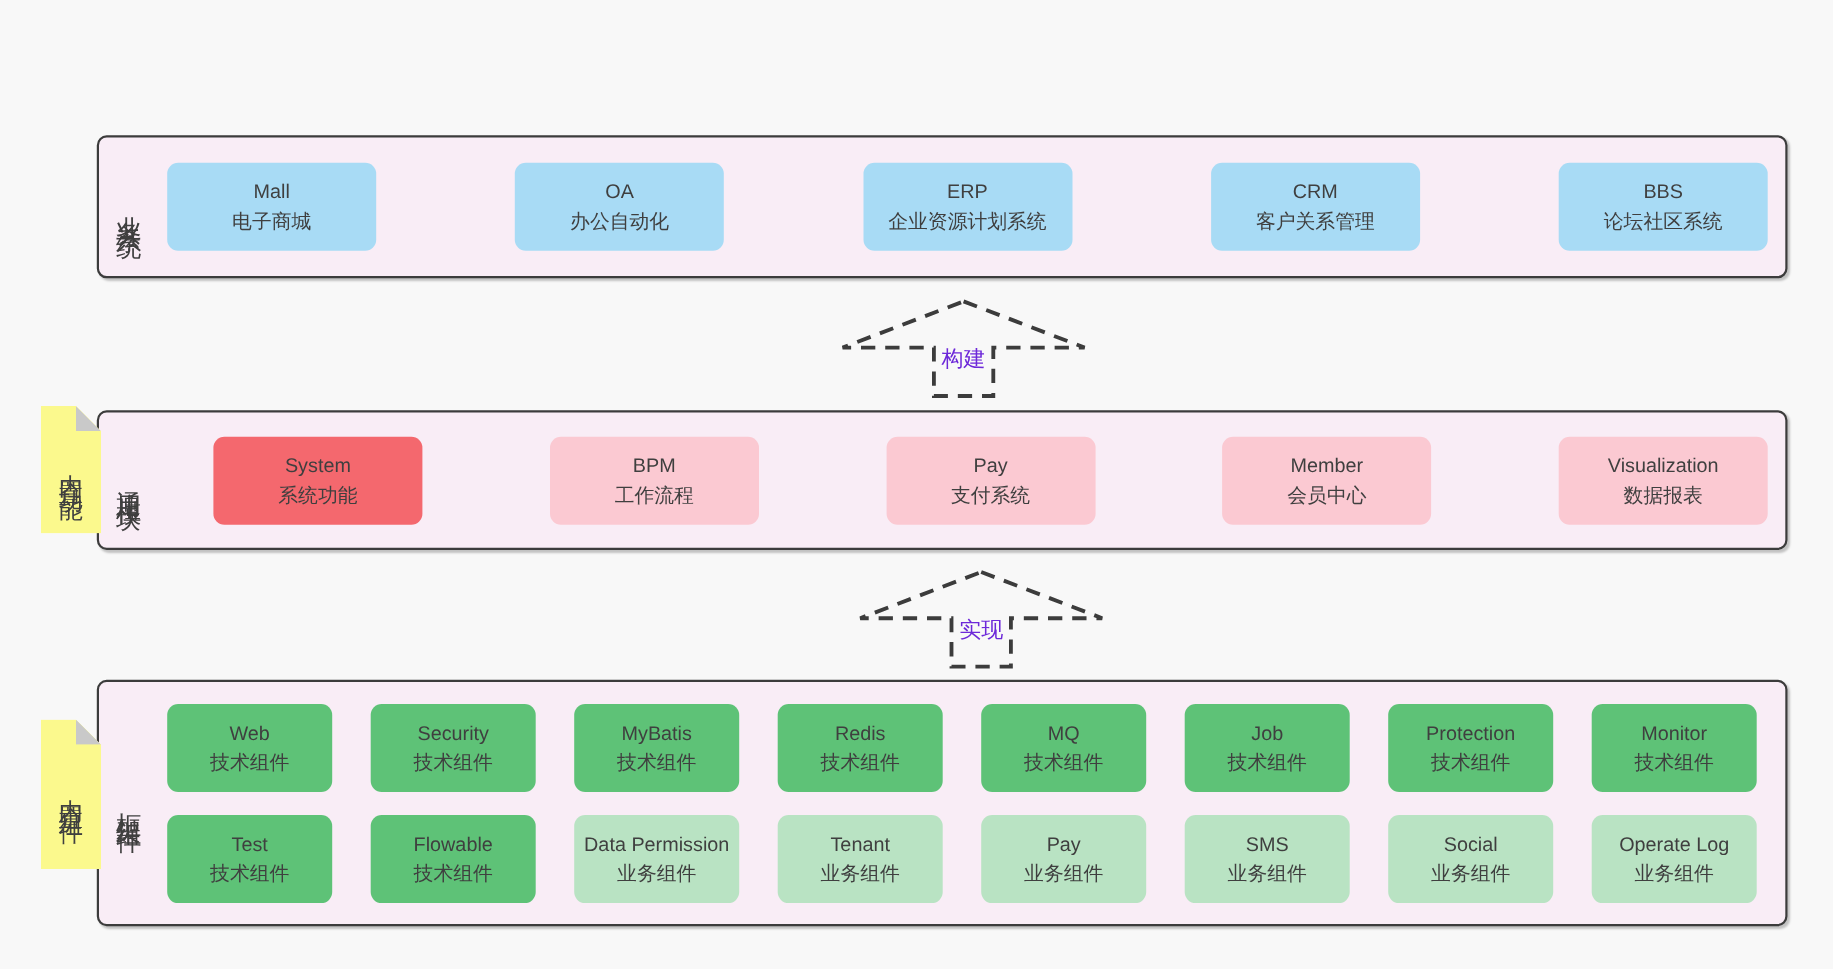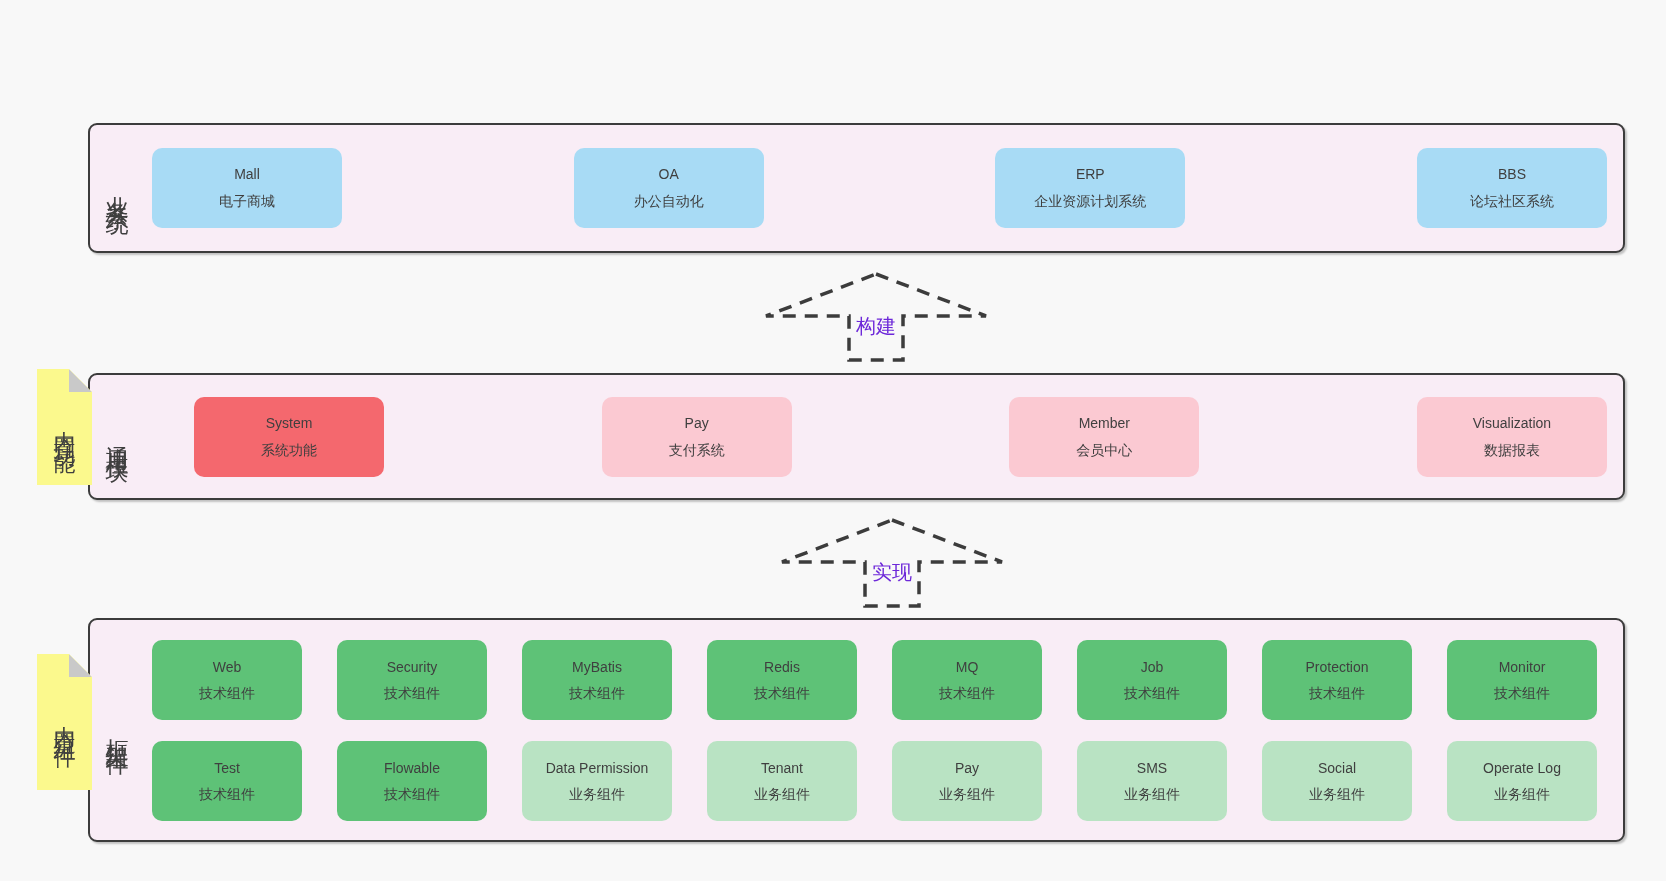--- a/index.html
+++ b/index.html
@@ -36,21 +36,21 @@
   .layer-content.two-rows{
     flex-direction:column;justify-content:center;gap:21px;
     padding:0 26px 0 6px;align-items:stretch;
   }
   .box-row{display:flex;justify-content:space-between;align-items:center;}
   
   .box{
     box-sizing:border-box;
     width:190px;height:80px;border-radius:10px;
     display:flex;flex-direction:column;align-items:center;justify-content:center;
-    text-align:center;font-size:14px;line-height:27px;
+    text-align:center;font-size:18px;line-height:27px;
     padding:2px 6px;
   }
   .layer-3 .box{width:150px;line-height:26px;}
   .box.blue{background:#a8dbf5;}
   .box.red{background:#f4686e;}
   .box.pink{background:#fbc9d2;}
   .box.green{background:#5ec277;}
   .box.green-light{background:#b9e3c3;}
   
   .note{
@@ -94,20 +94,24 @@
       </div>
       <div class="box blue">
         <div>OA</div>
         <div>办公自动化</div>
       </div>
       <div class="box blue">
         <div>ERP</div>
         <div>企业资源计划系统</div>
       </div>
       <div class="box blue">
+        <div>CRM</div>
+        <div>客户关系管理</div>
+      </div>
+      <div class="box blue">
         <div>BBS</div>
         <div>论坛社区系统</div>
       </div>
     </div>
   </section>
 
   <div class="arrow arrow-1">
     <svg width="230" height="95" viewBox="0 0 230 95">
       <path d="M115 6 L225 48 L142 48 L142 92 L88 92 L88 48 L5 48 Z" fill="none" stroke="#3c3c3c" stroke-width="3.5" stroke-dasharray="13 9"></path>
     </svg>
@@ -117,20 +121,24 @@
   <div class="note note-1">内置功能</div>
 
   <section class="layer layer-2">
     <div class="layer-label">通用模块</div>
     <div class="layer-content">
       <div class="box red">
         <div>System</div>
         <div>系统功能</div>
       </div>
       <div class="box pink">
+        <div>BPM</div>
+        <div>工作流程</div>
+      </div>
+      <div class="box pink">
         <div>Pay</div>
         <div>支付系统</div>
       </div>
       <div class="box pink">
         <div>Member</div>
         <div>会员中心</div>
       </div>
       <div class="box pink">
         <div>Visualization</div>
         <div>数据报表</div>

